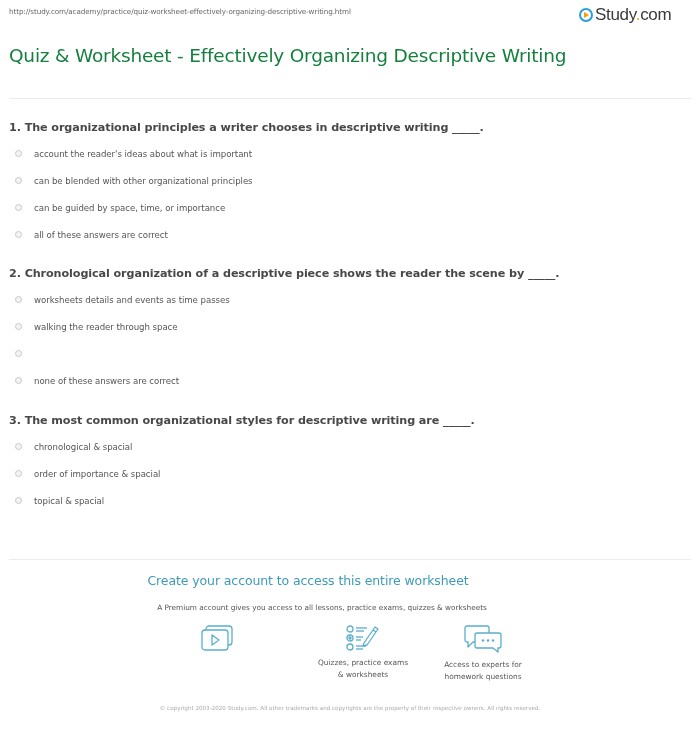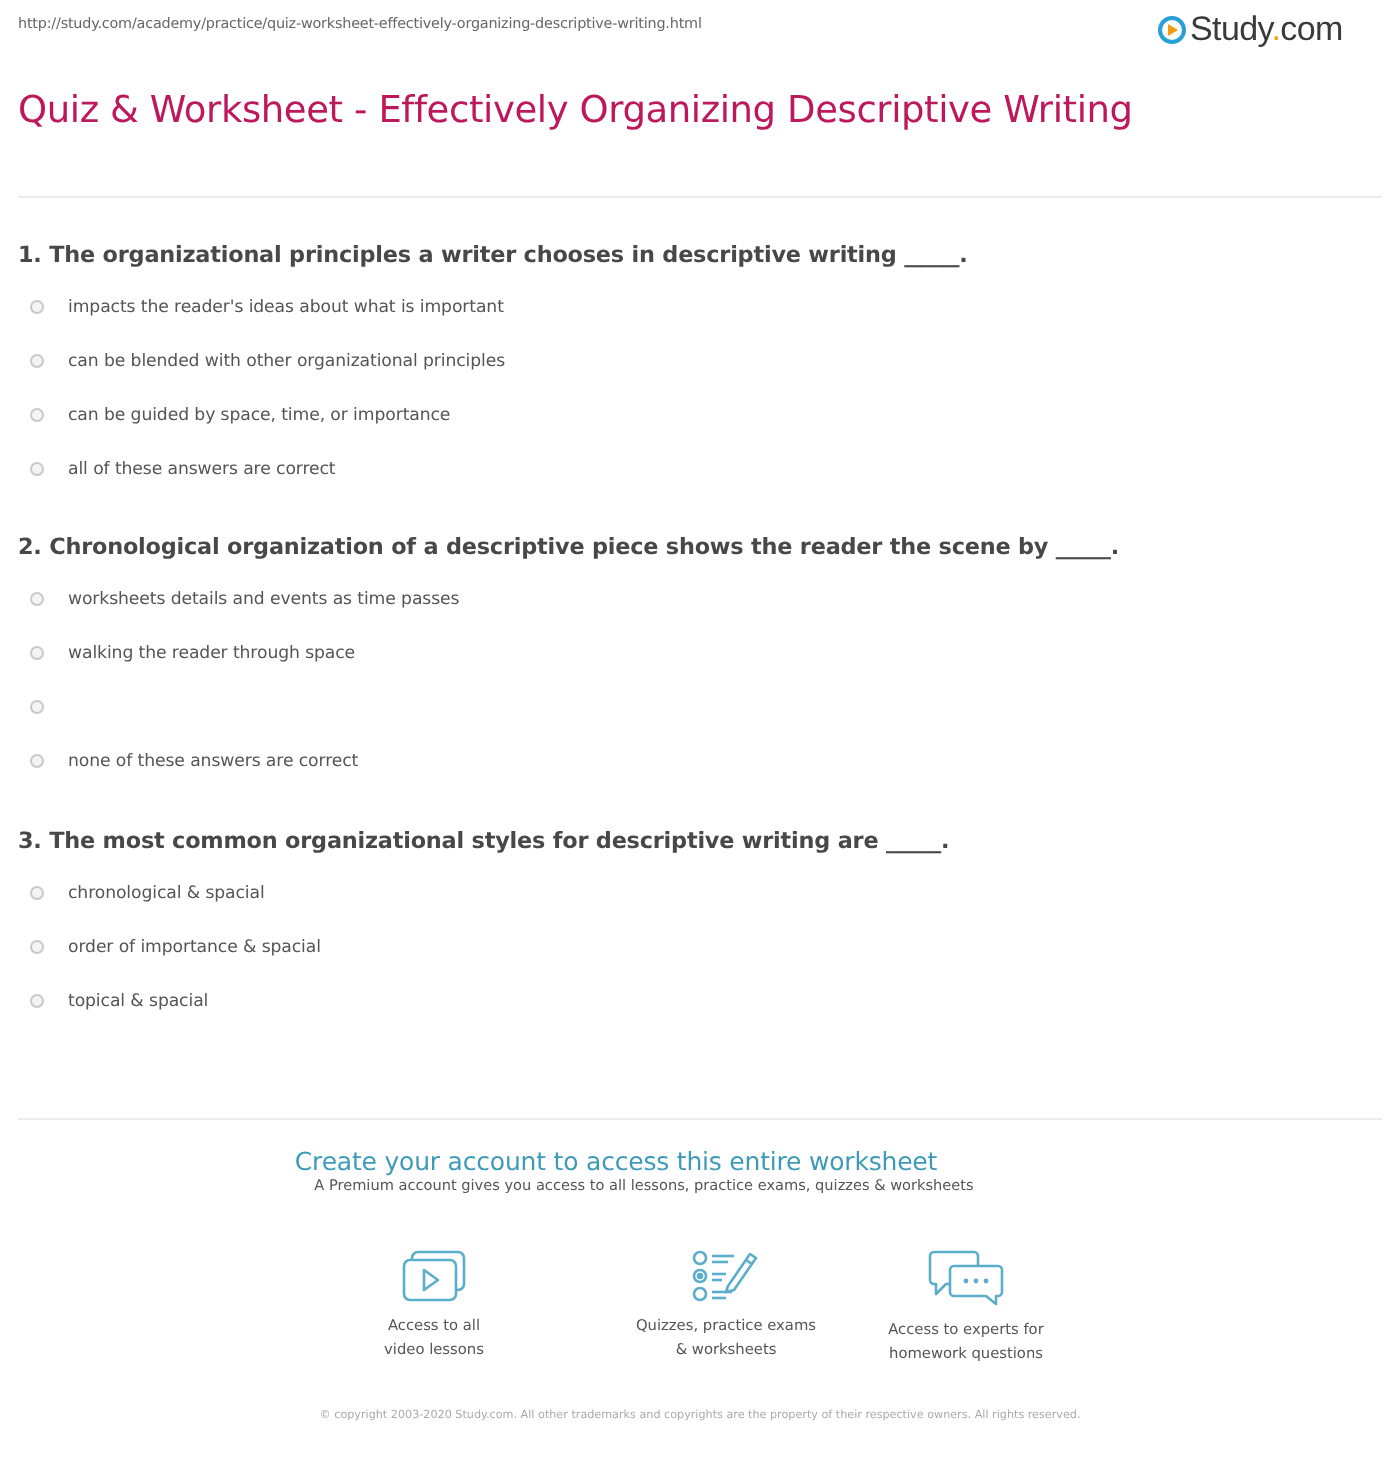--- a/index.html
+++ b/index.html
@@ -9,40 +9,40 @@
     .url { position: absolute; left: 9px; top: 7px; font-size: 7.2px; color: #666; letter-spacing: -0.1px; }
 
     .logo { position: absolute; left: 579px; top: 5px; display: flex; align-items: center; }
     .logo-mark { width: 14px; height: 14px; border-radius: 50%; border: 2.6px solid #2a9fd6; position: relative; margin-right: 2px; }
     .logo-mark::after { content: ""; position: absolute; left: 3px; top: 1.7px; width: 0; height: 0;
       border-left: 5px solid #f39c12; border-top: 3.2px solid transparent; border-bottom: 3.2px solid transparent; }
     .logo-text { font-size: 17px; color: #3a3a3a; font-family: "Liberation Sans", sans-serif; letter-spacing: -0.3px; }
     .logo-dot { color: #f39c12; }
 
     .title { position: absolute; left: 9px; top: 44px; width: 560px; font-size: 18.5px; line-height: 24px;
-      color: #be185d; font-weight: normal; letter-spacing: -0.2px; }
+      color: #15803d; font-weight: normal; letter-spacing: -0.2px; }
 
     .divider { position: absolute; left: 9px; right: 9px; height: 1px; background: #ececec; }
     .divider.top { top: 98px; }
     .divider.bottom { top: 559px; }
 
     .question { position: absolute; left: 9px; width: 680px; }
     .q-text { font-size: 11.2px; font-weight: bold; color: #484848; letter-spacing: -0.1px; white-space: nowrap; }
     .options { list-style: none; }
     .option { display: flex; align-items: center; height: 27px; cursor: pointer; }
     .radio { width: 7px; height: 7px; border-radius: 50%; border: 1px solid #c9c9c9; background: #f4f4f4; margin-left: 6px; margin-right: 12px; flex: none; }
     .opt-label { font-size: 8.6px; color: #555; letter-spacing: -0.05px; }
 
     #q1 { top: 121px; } #q1 .options { margin-top: 6px; }
     #q2 { top: 267px; } #q2 .options { margin-top: 6px; }
     #q3 { top: 414px; } #q3 .options { margin-top: 6px; }
 
     .cta { position: absolute; left: 0; width: 616px; top: 573px; text-align: center; }
     .cta-title { font-size: 12.5px; color: #3d9ab8; letter-spacing: -0.1px; }
-    .cta-sub { font-size: 7.3px; color: #555; margin-top: 0; padding-left: 28px; }
+    .cta-sub { font-size: 7.3px; color: #555; margin-top: 15px; padding-left: 28px; }
 
     .features { position: absolute; top: 624px; left: 0; width: 700px; height: 64px; }
     .feature { position: absolute; width: 130px; text-align: center; }
     .feature svg { display: block; margin: 0 auto; }
     .feature-label { font-size: 7.4px; color: #555; line-height: 12px; margin-top: 5px; }
     #feat-video { left: 152px; }
     #feat-quiz { left: 298px; }
     #feat-experts { left: 418px; }
 
     .footer { position: absolute; top: 703px; left: 130px; width: 440px; text-align: center; font-size: 5.6px; color: #aaa; line-height: 10px; }
@@ -59,21 +59,21 @@
 
 <h1 class="title">Quiz &amp; Worksheet - Effectively Organizing Descriptive Writing</h1>
 
 <div class="divider top"></div>
 
 <div class="question" id="q1">
   <div class="q-text">1. The organizational principles a writer chooses in descriptive writing _____.</div>
   <ul class="options">
     <li class="option">
         <span class="radio"></span>
-        <span class="opt-label">impacts the reader's ideas about what is important</span>
+        <span class="opt-label">account the reader's ideas about what is important</span>
       </li>
     <li class="option">
         <span class="radio"></span>
         <span class="opt-label">can be blended with other organizational principles</span>
       </li>
     <li class="option">
         <span class="radio"></span>
         <span class="opt-label">can be guided by space, time, or importance</span>
       </li>
     <li class="option">
@@ -129,24 +129,20 @@
   <div class="cta-sub">A Premium account gives you access to all lessons, practice exams, quizzes &amp; worksheets</div>
 </div>
 
 <div class="features">
   <div class="feature" id="feat-video">
     <svg width="34" height="28" viewBox="0 0 34 28" fill="none" stroke="#5aaecb" stroke-width="1.3">
       <rect x="6" y="2" width="26" height="19" rx="3"></rect>
       <rect x="2" y="6" width="26" height="20" rx="3" fill="#fff"></rect>
       <path d="M12 11 L19 16 L12 21 Z" stroke-linejoin="round"></path>
     </svg>
-    <div class="feature-label">
-      <div>Access to all</div>
-      <div>video lessons</div>
-    </div>
   </div>
 
   <div class="feature" id="feat-quiz">
     <svg width="36" height="28" viewBox="0 0 36 28" fill="none" stroke="#5aaecb" stroke-width="1.3">
       <circle cx="5" cy="5" r="3"></circle>
       <circle cx="5" cy="14" r="3"></circle>
       <circle cx="5" cy="14" r="1" fill="#5aaecb"></circle>
       <circle cx="5" cy="23" r="3"></circle>
       <line x1="11" y1="4" x2="22" y2="4"></line>
       <line x1="11" y1="7" x2="19" y2="7"></line>

